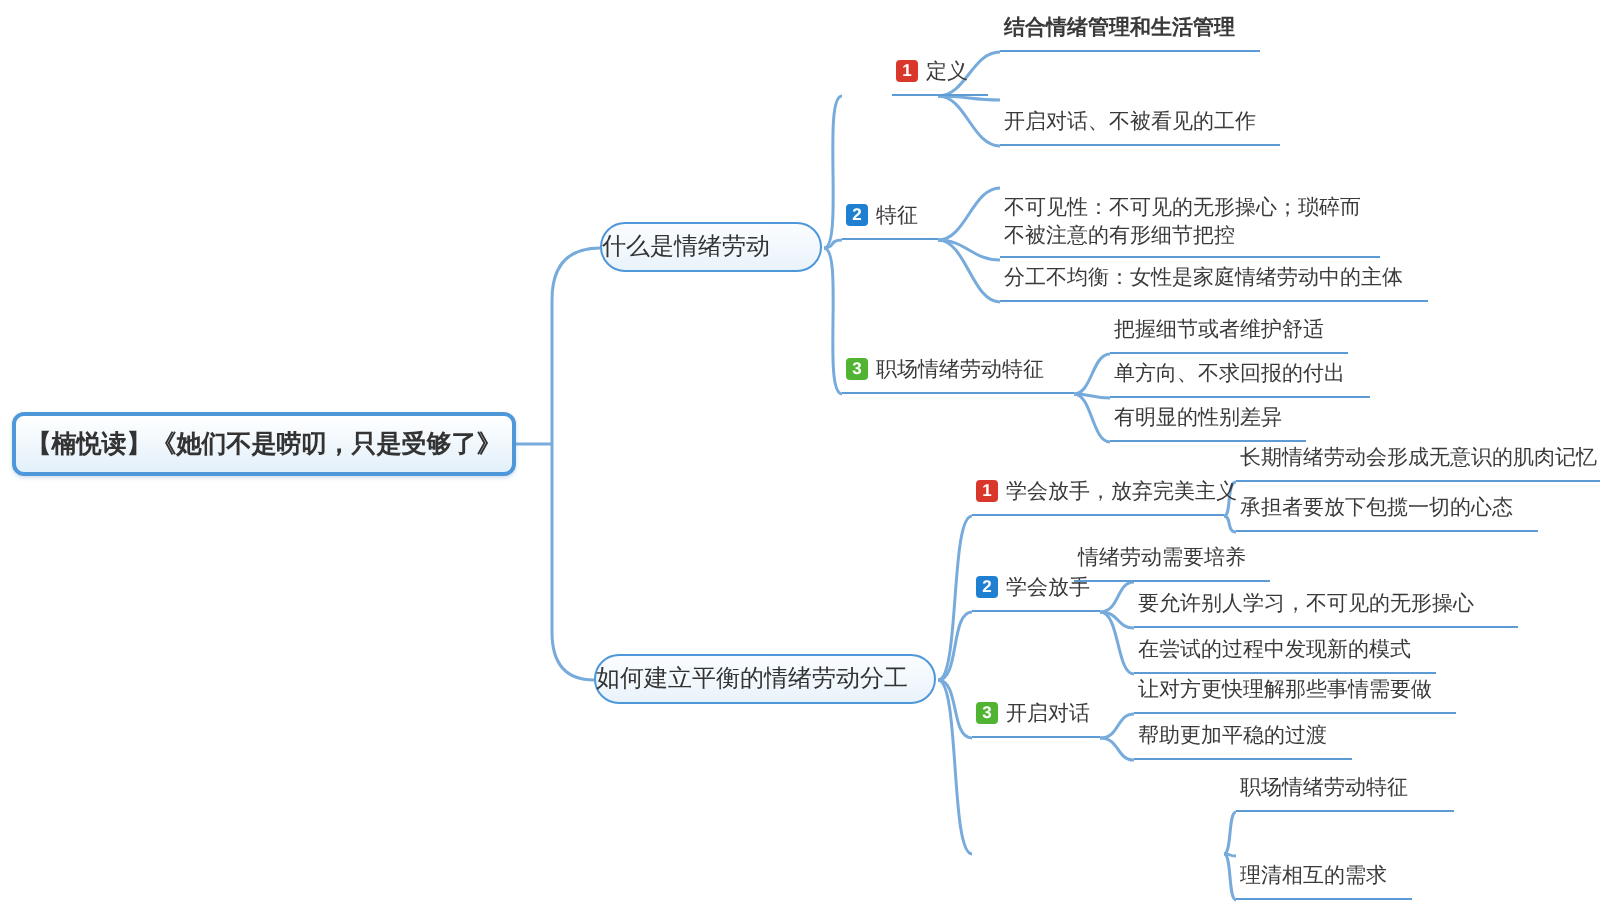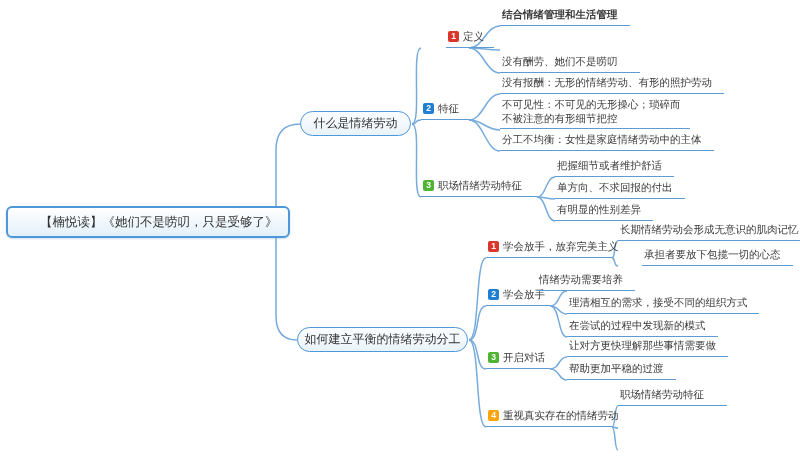--- a/index.html
+++ b/index.html
@@ -6,29 +6,28 @@
   body{
     width:800px;height:457px;position:relative;background:#ffffff;
     font-family:"Liberation Sans",sans-serif;overflow:hidden;
   }
   #canvas{position:absolute;inset:0;width:800px;height:457px;}
   svg.links{position:absolute;left:0;top:0;z-index:0;pointer-events:none;}
   .node{position:absolute;z-index:1;color:#3a3a3a;}
   .root-box{
     border:2px solid #4e97d8;border-radius:6px;
     background:linear-gradient(#ffffff,#e3f0fa);
-    font-size:12.5px;font-weight:normal;
+    font-size:12.5px;font-weight:bold;text-align:center;
     line-height:28px;height:28px;white-space:nowrap;color:#333;
     box-shadow:0 1px 2px rgba(120,160,200,.35);
-    padding-left:32px;
   }
   .pill{
     border:1.5px solid #4e97d8;border-radius:14px;
     background:linear-gradient(#fbfdff,#e9f3fb);
-    font-size:12px;text-align:center;line-height:23px;height:23px;
+    font-size:12px;line-height:23px;height:23px;
     white-space:nowrap;color:#333;
   }
   .topic{
     font-size:10.5px;line-height:16px;padding:0 2px 3px 2px;
     border-bottom:1.5px solid #5d9bd5;white-space:nowrap;
   }
   .leaf{
     font-size:10.5px;line-height:15px;padding:0 4px 3px 2px;
     border-bottom:1.5px solid #5d9bd5;white-space:nowrap;
   }
@@ -90,53 +89,50 @@
 
   <div class="node root-box" style="left:6px;top:206px;width:248px;">【楠悦读】《她们不是唠叨，只是受够了》</div>
 
   <div class="node pill" style="left:300px;top:111px;width:109px;">什么是情绪劳动</div>
   <div class="node pill" style="left:297px;top:327px;width:169px;">如何建立平衡的情绪劳动分工</div>
 
   <div class="node topic" style="left:419px;top:28px;width:44px;margin-left:27px;">
     <span class="badge" style="background-color: rgb(217, 55, 43);">1</span><span>定义</span>
   </div>
   <div class="node leaf" style="left:500px;top:7px;min-width:124px;font-weight:bold;">结合情绪管理和生活管理</div>
-  <div class="node leaf" style="left:500px;top:54px;min-width:134px;">没有酬劳、她们不是唠叨</div>
+  <div class="node leaf" style="left:500px;top:54px;min-width:134px;">开启对话、不被看见的工作</div>
 
   <div class="node topic" style="left:421px;top:100px;width:44px;">
     <span class="badge" style="background-color: rgb(31, 127, 209);">2</span><span>特征</span>
   </div>
-  <div class="node leaf" style="left:500px;top:75px;min-width:218px;">没有报酬：无形的情绪劳动、有形的照护劳动</div>
   <div class="node leaf wrap" style="left:500px;top:97px;width:184px;">不可见性：不可见的无形操心；琐碎而不被注意的有形细节把控</div>
   <div class="node leaf" style="left:500px;top:132px;min-width:208px;">分工不均衡：女性是家庭情绪劳动中的主体</div>
 
   <div class="node topic" style="left:421px;top:177px;width:112px;">
     <span class="badge" style="background-color: rgb(80, 179, 50);">3</span><span>职场情绪劳动特征</span>
   </div>
   <div class="node leaf" style="left:555px;top:158px;min-width:113px;">把握细节或者维护舒适</div>
   <div class="node leaf" style="left:555px;top:180px;min-width:124px;">单方向、不求回报的付出</div>
   <div class="node leaf" style="left:555px;top:202px;min-width:92px;">有明显的性别差异</div>
 
   <div class="node topic" style="left:486px;top:238px;width:122px;">
     <span class="badge" style="background-color: rgb(217, 55, 43);">1</span><span>学会放手，放弃完美主义</span>
   </div>
   <div class="node leaf" style="left:618px;top:222px;min-width:176px;">长期情绪劳动会形成无意识的肌肉记忆</div>
-  <div class="node leaf" style="left:618px;top:247px;min-width:145px;margin-left:24px;">承担者要放下包揽一切的心态</div>
+  <div class="node leaf" style="left:618px;top:247px;min-width:145px;">承担者要放下包揽一切的心态</div>
 
   <div class="node topic" style="left:486px;top:286px;width:60px;">
     <span class="badge" style="background-color: rgb(31, 127, 209);">2</span><span>学会放手</span>
   </div>
   <div class="node leaf" style="left:537px;top:272px;min-width:92px;">情绪劳动需要培养</div>
-  <div class="node leaf" style="left:567px;top:295px;min-width:186px;">理清相互的需求，接受不同的组织方式</div>
+  <div class="node leaf" style="left:567px;top:295px;min-width:186px;">要允许别人学习，不可见的无形操心</div>
   <div class="node leaf" style="left:567px;top:318px;min-width:145px;">在尝试的过程中发现新的模式</div>
 
   <div class="node topic" style="left:486px;top:349px;width:60px;">
     <span class="badge" style="background-color: rgb(80, 179, 50);">3</span><span>开启对话</span>
   </div>
   <div class="node leaf" style="left:567px;top:338px;min-width:155px;">让对方更快理解那些事情需要做</div>
   <div class="node leaf" style="left:567px;top:361px;min-width:103px;">帮助更加平稳的过渡</div>
 
-  <div class="node topic" style="left:486px;top:407px;width:122px;">
-    <span class="badge" style="background-color: rgb(255, 164, 11);">4</span><span>重视真实存在的情绪劳动</span>
-  </div>
   <div class="node leaf" style="left:618px;top:387px;min-width:103px;">职场情绪劳动特征</div>
+  <div class="node leaf" style="left:618px;top:431px;min-width:82px;">理清相互的需求</div>
 
 </div>
 
 </body></html>

